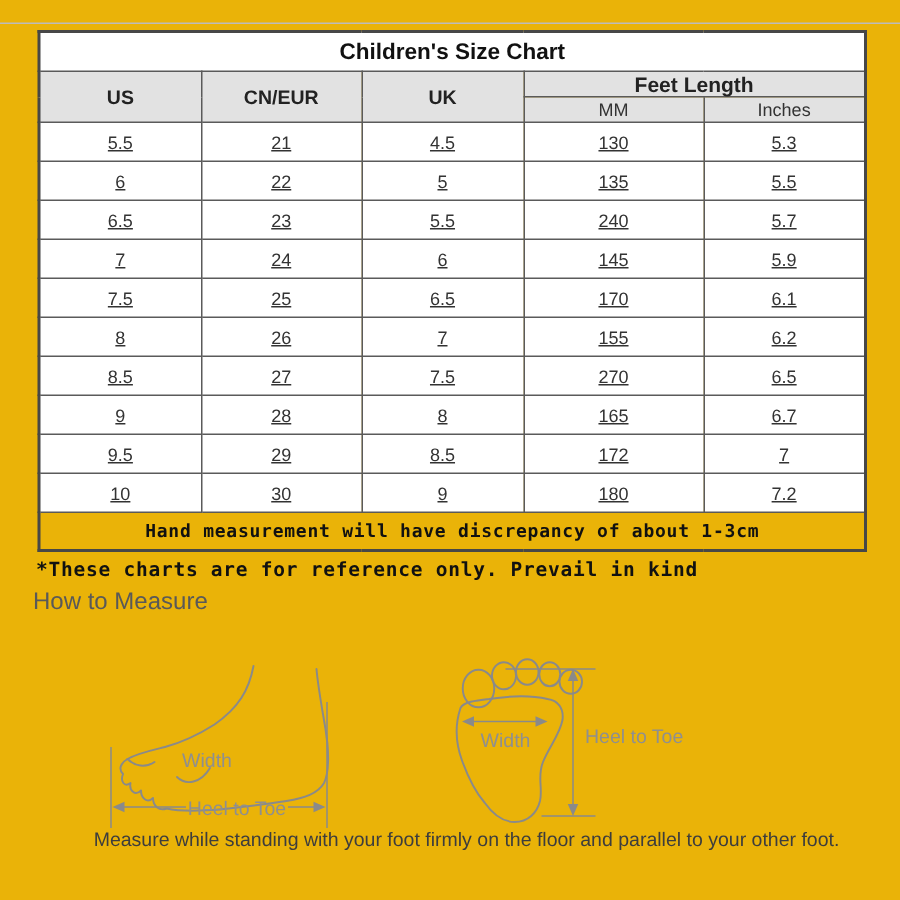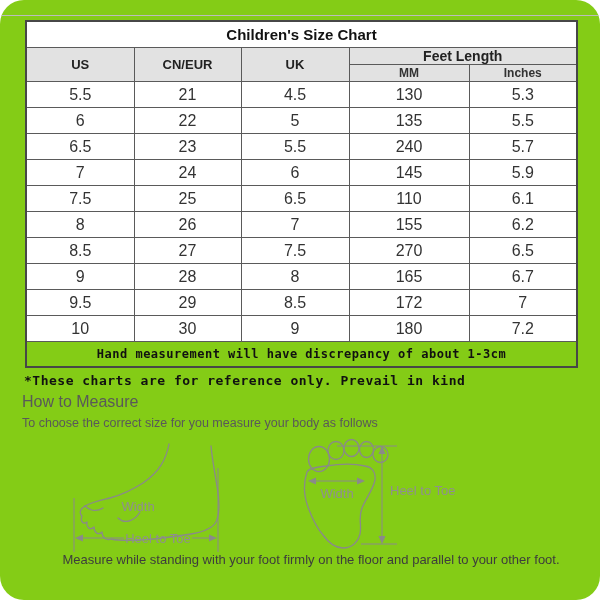--- a/index.html
+++ b/index.html
@@ -1,28 +1,28 @@
 <!DOCTYPE html>
 <html><head>
 <meta charset="utf-8">
 <style>
   html,body{margin:0;padding:0;background:#ffffff;}
-  .sheet{position:relative;width:600px;height:600px;background:#84cc16;overflow:hidden;
-         font-family:"Liberation Sans",sans-serif;border-radius:24px;}
+  .sheet{position:relative;width:600px;height:600px;background:#eab308;overflow:hidden;
+         font-family:"Liberation Sans",sans-serif;}
   .top-rule{position:absolute;left:0;top:15px;width:600px;height:1px;background:#bcbcbc;}
 
   
   table.size{position:absolute;left:25px;top:20px;width:551px;border-collapse:collapse;
              table-layout:fixed;border:2px solid #474747;color:#2e2e2e;}
   table.size td{border:1px solid #5a5a5a;text-align:center;vertical-align:middle;padding:0;}
   td.title-cell{height:25px;font-size:15px;font-weight:bold;color:#111;background:#ffffff;}
   td.hdr{background:#e2e2e2;font-weight:bold;font-size:13px;color:#222;}
   td.feet{height:15px;font-size:14px;}
-  td.hdr-sub{background:#e2e2e2;font-weight:bold;font-size:12px;height:16px;color:#333;}
-  tr.body td{height:25px;font-size:16px;color:#333;background:#fff;}
+  td.hdr-sub{background:#e2e2e2;font-weight:normal;font-size:12px;height:16px;color:#333;}
+  tr.body td{height:25px;font-size:12px;color:#333;background:#fff;text-decoration:underline;}
   td.tbl-note{height:24px;font-family:"DejaVu Sans Mono","Liberation Mono",monospace;
               font-weight:bold;font-size:12px;letter-spacing:0.5px;color:#111;}
 
   
   .ref-note{position:absolute;left:24px;top:373px;font-family:"DejaVu Sans Mono","Liberation Mono",monospace;
             font-weight:bold;font-size:13px;letter-spacing:0.5px;color:#111;}
   .how-title{position:absolute;left:22px;top:393px;font-size:16px;color:#595959;}
   .how-sub{position:absolute;left:22px;top:416px;font-size:12.5px;color:#595959;}
   .caption{position:absolute;left:0;top:552px;width:600px;text-align:center;
            font-size:13px;color:#3d3d3d;margin-left:11px;}
@@ -91,21 +91,21 @@
         <td>7</td>
         <td>24</td>
         <td>6</td>
         <td>145</td>
         <td>5.9</td>
       </tr>
       <tr class="body">
         <td>7.5</td>
         <td>25</td>
         <td>6.5</td>
-        <td>110</td>
+        <td>170</td>
         <td>6.1</td>
       </tr>
       <tr class="body">
         <td>8</td>
         <td>26</td>
         <td>7</td>
         <td>155</td>
         <td>6.2</td>
       </tr>
       <tr class="body">
@@ -138,21 +138,20 @@
       </tr>
 
       <tr>
         <td colspan="5" class="tbl-note">Hand measurement will have discrepancy of about 1-3cm</td>
       </tr>
     </tbody>
   </table>
 
   <div class="ref-note">*These charts are for reference only. Prevail in kind</div>
   <div class="how-title">How to Measure</div>
-  <div class="how-sub">To choose the correct size for you measure your body as follows</div>
 
   <svg class="diag diag-left" width="170" height="122" viewBox="0 0 170 122">
     <path class="stroke" d="M 103,4 C 100,20 93,32 77,43 C 66,50 55,55 44,58 C 36,60 26,62 19,66 C 14,69 13,73 16,76 C 14,81 17,85 21,82 C 20,87 24,91 28,87 C 28,92 32,96 36,92 C 36,97 40,101 45,99 C 63,103 98,98 125,94 C 137,92 146,89 150,82 C 154,74 153,58 151,46 C 149,34 146,18 145,6"></path>
     <path class="stroke" d="M 19,66 C 24,71 31,72 37,68"></path>
     <path class="stroke" d="M 74,72 C 68,82 58,84 52,78"></path>
     <line class="thin" x1="8" y1="58" x2="8" y2="112"></line>
     <line class="thin" x1="152" y1="28" x2="152" y2="112"></line>
     <line class="thin" x1="11" y1="98" x2="58" y2="98"></line>
     <line class="thin" x1="126" y1="98" x2="149" y2="98"></line>
     <path class="ah" d="M 9,98 l 8,-3.5 v 7 z"></path>

